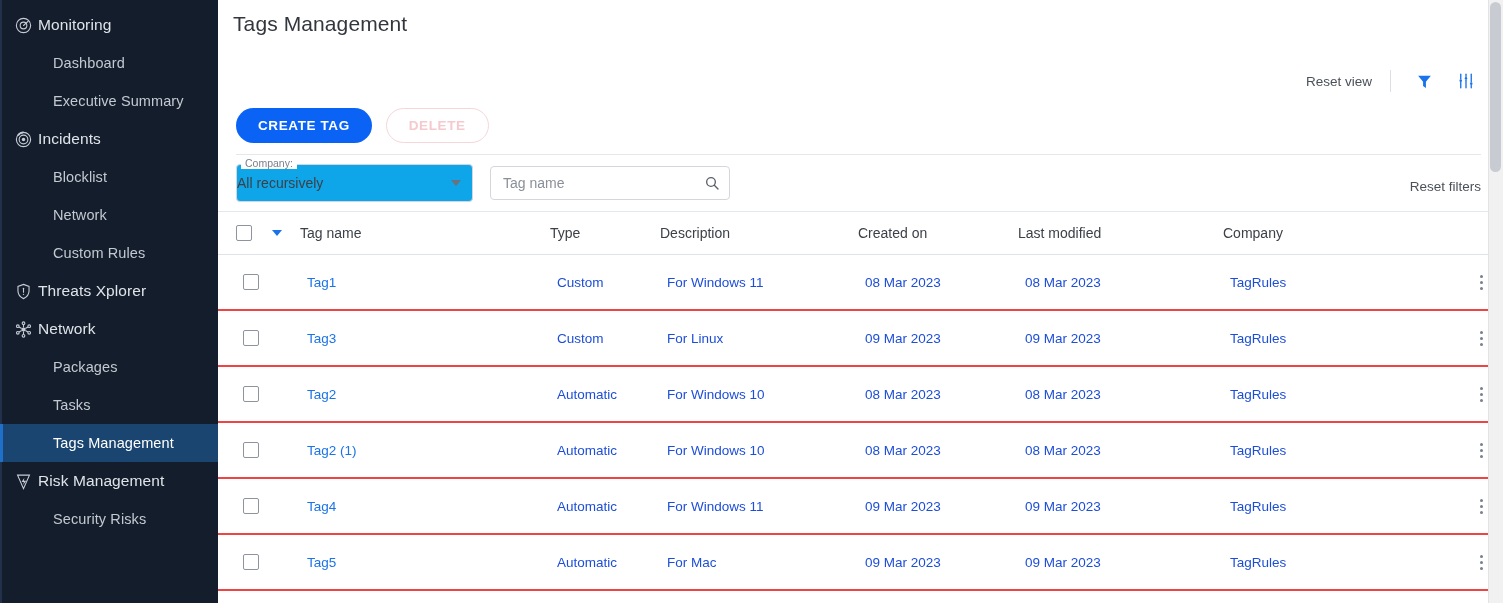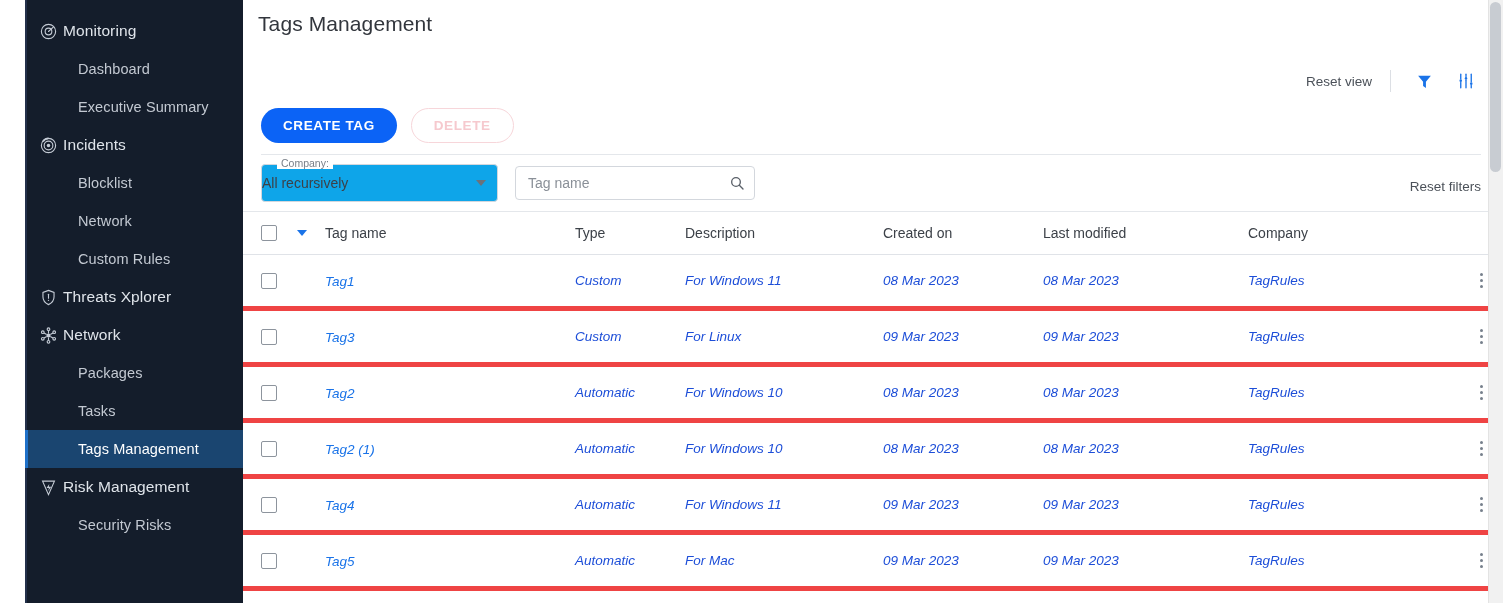--- a/index.html
+++ b/index.html
@@ -10,22 +10,21 @@
     background: #ffffff;
   }
   .app { display: flex; width: 1503px; height: 603px; position: relative; }
 
   
   .sidebar {
     width: 218px; height: 603px; flex: 0 0 218px;
     background: #141d2b;
     position: relative;
     overflow: hidden;
-    padding-top: 12px;
-    margin-left: 25px;
+    padding-top: 6px;
   }
   .sidebar-rail {
     position: absolute; left: 0; top: 0; width: 2px; height: 603px;
     background: #23304a;
   }
   .nav-group { position: relative; }
   .nav-item {
     display: flex; align-items: center;
     height: 38px;
     padding-left: 8px;
@@ -132,21 +131,21 @@
   .select-box {
     width: 100%; height: 100%;
     border: 1px solid #d3d7dd; border-radius: 4px;
     display: flex; align-items: center;
     padding: 0 0;
     font-size: 14px; color: #3c4148;
     cursor: pointer;
     background: #0ea5e9;
   }
   .select-label {
-    position: absolute; left: 16px; top: -7px;
+    position: absolute; left: 5px; top: -7px;
     background: #ffffff; padding: 0 4px;
     font-size: 10.5px; color: #787f88;
     line-height: 12px;
   }
   .select-caret {
     position: absolute; right: 12px; top: 50%; transform: translateY(-50%);
     width: 0; height: 0;
     border-left: 5px solid transparent;
     border-right: 5px solid transparent;
     border-top: 6px solid #6b727b;
@@ -178,24 +177,23 @@
     display: flex; align-items: center;
     height: 44px;
     border-top: 1px solid #e4e7eb;
     border-bottom: 1px solid #e0e3e8;
     padding-left: 18px;
     position: relative;
   }
   .trow {
     display: flex; align-items: center;
     height: 56px;
-    border-bottom: 5px solid #ef4444;
-    padding-left: 18px;
-    position: relative;
-    font-style: italic;
+    border-bottom: 2px solid #ef4444;
+    padding-left: 25px;
+    position: relative;
   }
   .c-check { width: 36px; flex: 0 0 36px; display:flex; align-items:center; }
   .c-caret { width: 28px; flex: 0 0 28px; display:flex; align-items:center; }
   .c-name  { width: 250px; flex: 0 0 250px; }
   .c-type  { width: 110px; flex: 0 0 110px; }
   .c-desc  { width: 198px; flex: 0 0 198px; }
   .c-created { width: 160px; flex: 0 0 160px; }
   .c-modified { width: 205px; flex: 0 0 205px; }
   .c-company { width: 200px; flex: 0 0 200px; }
   .c-menu { flex: 1 1 auto; display: flex; justify-content: flex-end; padding-right: 12px; }

